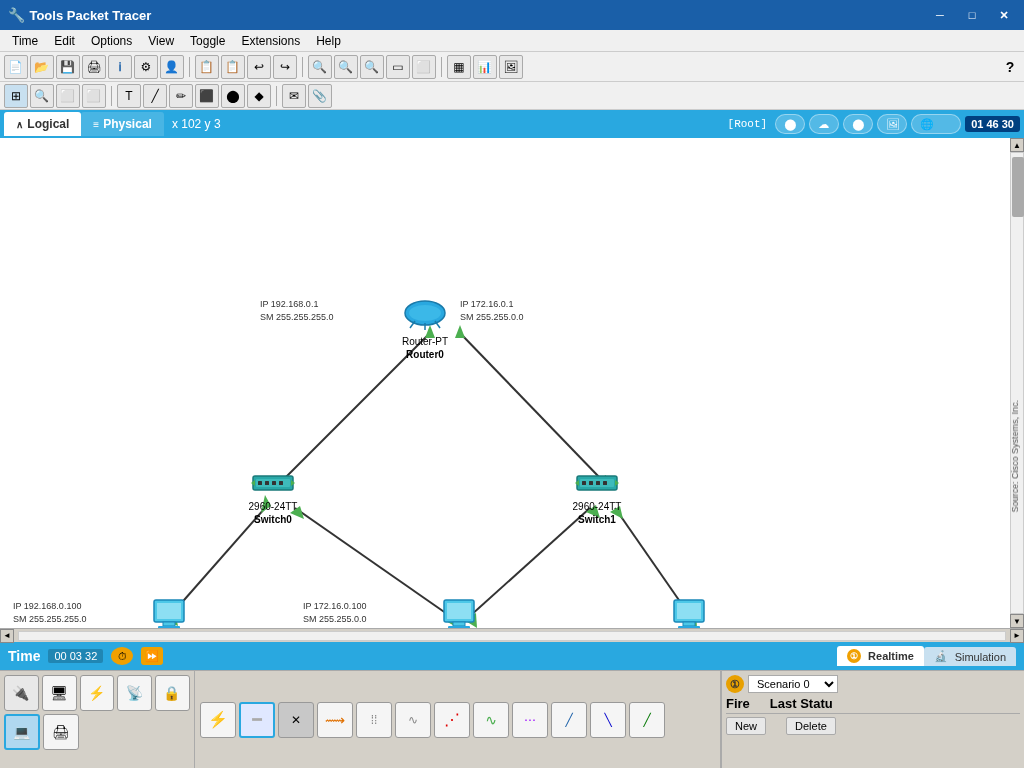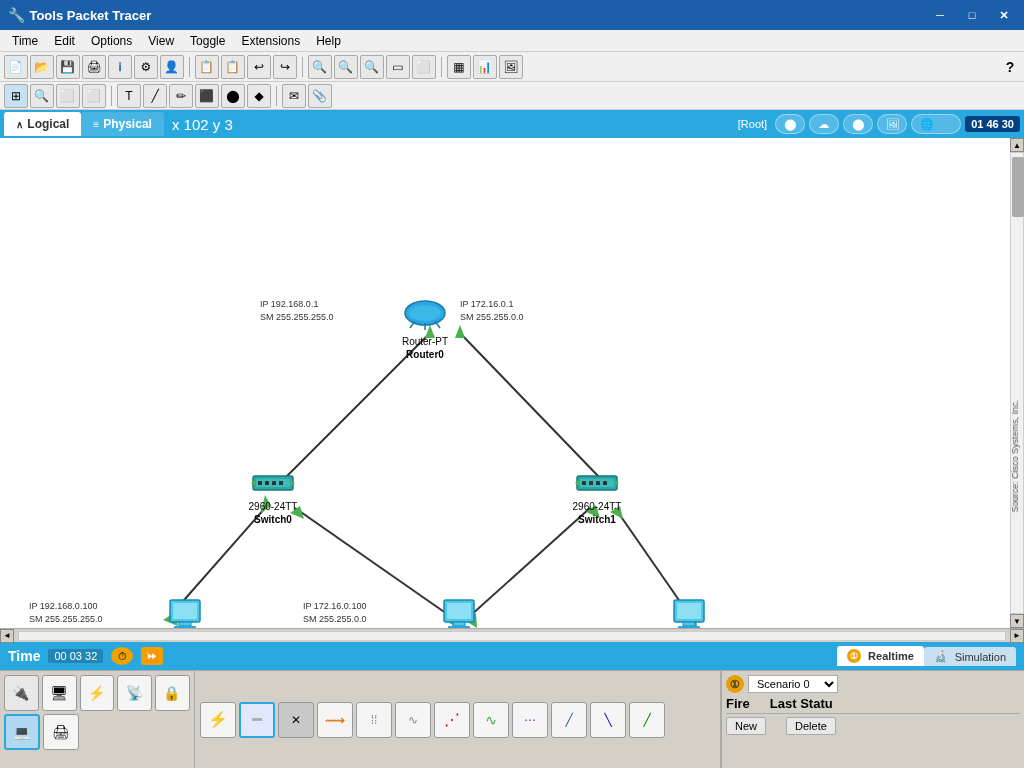--- a/index.html
+++ b/index.html
@@ -41,21 +41,21 @@
     #tab-bar {
       width: 100%; height: 28px; background: #29a8e0; display: flex; align-items: center;
       padding: 0 4px;
     }
     .tab {
       height: 24px; padding: 0 12px; display: flex; align-items: center; cursor: pointer;
       font-size: 12px; font-weight: bold; border-radius: 3px 3px 0 0; gap: 4px;
     }
     .tab.active { background: white; color: #333; }
     .tab.inactive { background: rgba(255,255,255,0.15); color: white; }
-    #tab-info { color: white; font-size: 15px; margin-left: 8px; }
+    #tab-info { color: white; font-size: 12px; margin-left: 8px; }
     #tab-right { margin-left: auto; display: flex; align-items: center; gap: 4px; }
     .tab-btn { height: 20px; padding: 0 8px; background: rgba(255,255,255,0.2); border: 1px solid rgba(255,255,255,0.4); border-radius: 3px; color: white; font-size: 11px; cursor: pointer; display: flex; align-items: center; }
     #time-display { background: #004080; color: white; padding: 2px 6px; border-radius: 3px; font-size: 11px; font-weight: bold; }
 
     
     #main-area {
       display: flex; height: calc(768px - 30px - 22px - 30px - 28px - 28px - 70px - 30px);
     }
 
     
@@ -177,21 +177,21 @@
   <div class="tab active">
     <span style="font-size:10px;">∧</span>
     <span>Logical</span>
   </div>
   <div class="tab inactive">
     <span style="font-size:10px;">≡</span>
     <span>Physical</span>
   </div>
   <span id="tab-info">x 102  y  3</span>
   <div id="tab-right">
-    <span style="color:white; font-size:11px; margin-right:4px;">[Root]</span>
+    <span style="color:white; font-size:11px; margin-right:4px;font-family:Liberation Mono, monospace;">[Root]</span>
     <div class="tab-btn" style="width:30px; height:20px; border-radius:10px;">⬤</div>
     <div class="tab-btn" style="width:30px; height:20px; border-radius:10px;">☁</div>
     <div class="tab-btn" style="width:30px; height:20px; border-radius:10px;">⬤</div>
     <div class="tab-btn" style="width:30px; height:20px; border-radius:10px;">🖼</div>
     <div class="tab-btn" style="width:50px; height:20px; border-radius:10px;">🌐</div>
     <div id="time-display">01 46 30</div>
   </div>
 </div>
 
 <div id="main-area" style="display:flex; height:490px;">
@@ -289,21 +289,21 @@
           <polygon points="3,15 7,12 7,18" fill="#4caf50"></polygon>
           <polygon points="47,15 43,12 43,18" fill="#4caf50"></polygon>
         </svg>
       </div>
       <div class="node-label">
         <div>2960-24TT</div>
         <div style="font-weight:bold;">Switch1</div>
       </div>
     </div>
 
-    <div class="node" style="left:164px; top:460px;">
+    <div class="node" style="left:148px; top:460px;">
       <div class="node-icon">
         <svg width="42" height="35" viewBox="0 0 42 35">
           <rect x="6" y="2" width="30" height="22" rx="2" fill="#4dc8e8" stroke="#1a88b8" stroke-width="1.5"></rect>
           <rect x="9" y="5" width="24" height="16" fill="#a8e8f8" opacity="0.7"></rect>
           <rect x="15" y="24" width="12" height="4" fill="#4dc8e8" stroke="#1a88b8" stroke-width="1"></rect>
           <rect x="10" y="28" width="22" height="3" rx="1" fill="#29a8e0"></rect>
         </svg>
       </div>
 
       <div class="node-info" style="left:-135px; top:2px;">

